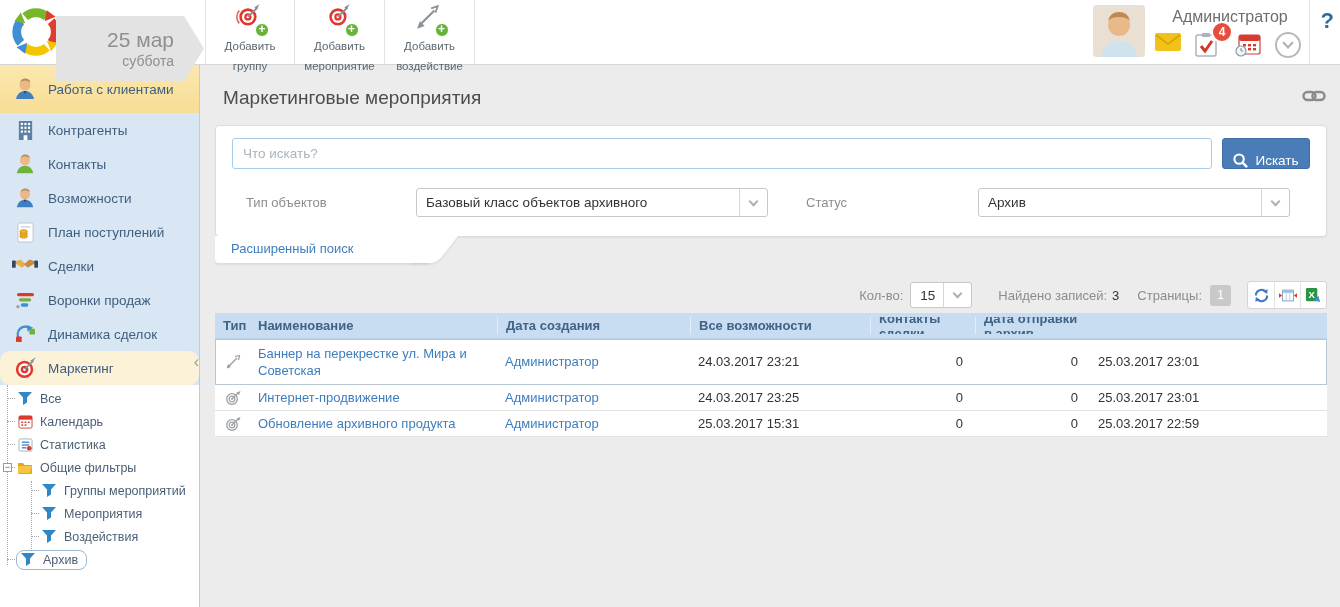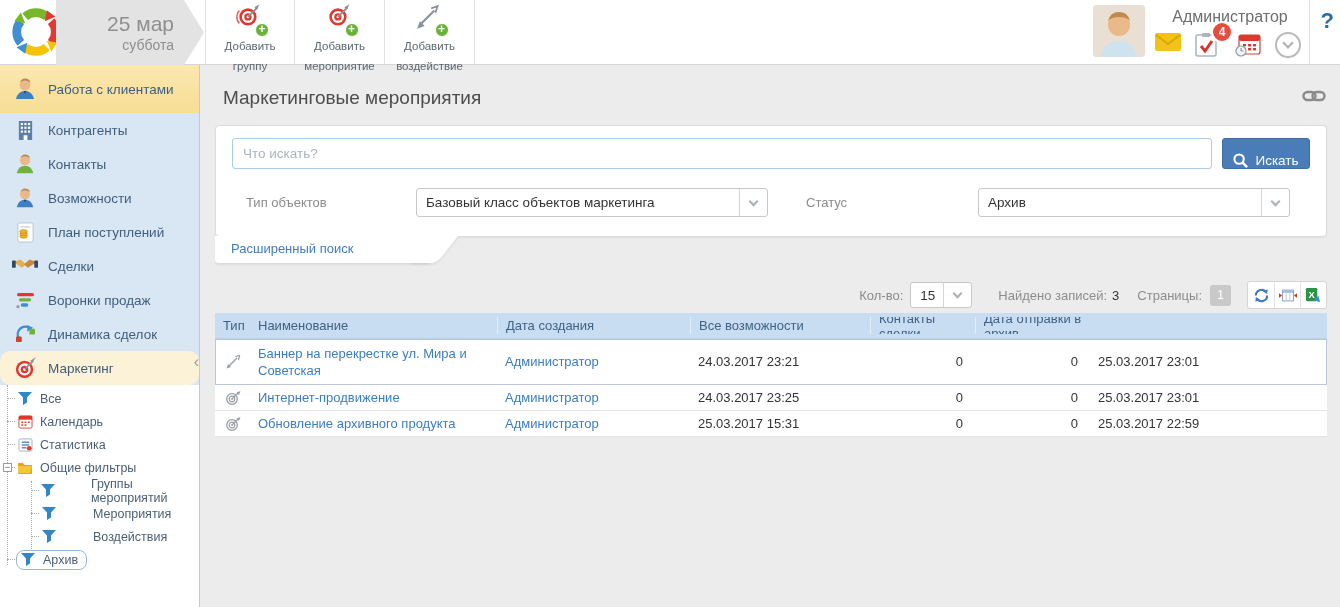--- a/index.html
+++ b/index.html
@@ -3,21 +3,21 @@
 <meta charset="utf-8">
 <style>
   * { box-sizing: border-box; margin: 0; padding: 0; }
   html,body { width:1340px; height:607px; overflow:hidden; }
   body { font-family:"Liberation Sans", sans-serif; background:#ececec; }
   .app { position:relative; width:1340px; height:607px; background:#ececec; }
 
   
   .topbar { position:absolute; left:0; top:0; width:1340px; height:65px; background:#fff; border-bottom:1px solid #d6d6d6; z-index:5; }
   .logo { position:absolute; left:10px; top:6px; width:52px; height:52px; }
-  .date-flag { position:absolute; left:56px; top:0; width:148px; height:65px; background:#e3e3e3;
+  .date-flag { position:absolute; left:56px; top:16px; width:148px; height:65px; background:#e3e3e3;
     clip-path:polygon(0 0, calc(100% - 20px) 0, 100% 50%, calc(100% - 20px) 100%, 0 100%);
     display:flex; flex-direction:column; justify-content:center; align-items:flex-end; padding-right:30px; color:#8f8f8f; }
   .date-day { font-size:21px; line-height:24px; }
   .date-weekday { font-size:14px; line-height:18px; }
   .toolbar { position:absolute; left:205px; top:0; height:64px; display:flex; }
   .tb-btn { width:90px; height:64px; border-right:1px solid #e2e2e2; display:flex; flex-direction:column; align-items:center; justify-content:flex-start; padding-top:4px; cursor:pointer; background:#fff; }
   .tb-btn:first-child { border-left:1px solid #e2e2e2; }
   .tb-icon { position:relative; width:32px; height:30px; }
   .plus-badge { position:absolute; right:-3px; bottom:-3px; width:14px; height:14px; border-radius:50%; background:#67b237; border:1.5px solid #fff; color:#fff; font-size:12px; line-height:11px; text-align:center; font-weight:bold; }
   .tb-label { font-size:11.5px; color:#5b6770; text-align:center; line-height:20px; margin-top:2px; white-space:pre-line; }
@@ -41,21 +41,21 @@
   .side-item .icn { width:26px; height:24px; margin-right:10px; flex:0 0 26px; display:flex; align-items:center; justify-content:center; }
   .side-item.first { height:48px; }
   .side-item.active-yellow { background:linear-gradient(#fbe8b0,#f7dd94); }
   .side-item.active-cream { background:#fcf2d8;border-radius:10px; }
   .tree { position:relative; background:#fff; padding-top:2px; }
   .vline1 { position:absolute; left:7px; top:0; height:180px; border-left:1px dotted #a8a8a8; }
   .vline2 { position:absolute; left:31px; top:96px; height:70px; border-left:1px dotted #a8a8a8; }
   .tree-item { position:relative; display:flex; align-items:center; height:23px; cursor:pointer; color:#4a5f75; font-size:12.5px; }
   .tree-item .ticn { width:18px; height:16px; margin-right:6px; display:flex; align-items:center; justify-content:center; }
   .tree-item.d1 { padding-left:16px; }
-  .tree-item.d2 { padding-left:40px;gap:29px; }
+  .tree-item.d2 { padding-left:40px; }
   .tree-item.d1::before { content:""; position:absolute; left:7px; top:11px; width:8px; border-top:1px dotted #a8a8a8; }
   .tree-item.d2::before { content:""; position:absolute; left:31px; top:11px; width:8px; border-top:1px dotted #a8a8a8; }
   .expander { position:absolute; left:3px; top:7px; width:9px; height:9px; background:#fff; border:1px solid #9a9a9a; font-size:9px; line-height:7px; text-align:center; color:#555; z-index:2; }
   .selected-node { border:1px solid #9ab7d3; border-radius:8px; background:#fff; padding:1px 8px 1px 2px; display:flex; align-items:center; }
   .collapse-handle { position:absolute; right:0px; top:288px; color:#9a9a9a; font-size:16px; cursor:pointer; }
 
   
   .content { position:absolute; left:201px; top:65px; width:1139px; height:542px; background:#ececec; }
   .page-title { position:absolute; left:22px; top:22px; font-size:19px; color:#4d4d4d; }
   .chain-icon { position:absolute; right:14px; top:24px; cursor:pointer; }
@@ -83,21 +83,21 @@
   .page-box { width:21px; height:21px; margin-left:8px; background:#c9c9c9; border-radius:3px; color:#fff; font-size:12px; display:flex; align-items:center; justify-content:center; }
   .icon-group { display:flex; margin-left:16px; border:1px solid #d5d5d5; border-radius:3px; background:#fff; }
   .ig-btn { width:26px; height:26px; display:flex; align-items:center; justify-content:center; cursor:pointer; border-left:1px solid #e4e4e4; }
   .ig-btn:first-child { border-left:none; }
   .gap18 { width:18px; } .gap26 { width:26px; }
 
   
   .grid-table { position:absolute; left:14px; top:248px; width:1112px; font-size:13px; }
   .t-row { display:grid; grid-template-columns:35px 247px 193px 180px 105px 115px 1fr; background:#fff; border-bottom:1px solid #e3e3e3; align-items:center; }
   .t-head { background:#c8ddf1; color:#3f6285; border-bottom:1px solid #b9d2ea; height:26px; }
-  .t-head .t-cell { border-left:1px solid #e4eefa; height:17px; display:flex; align-items:center; }
+  .t-head .t-cell { border-left:1px solid #e4eefa; height:17px; display:flex; align-items:center;font-weight:bold; }
   .t-head .t-cell:first-child, .t-head .t-cell:nth-child(2) { border-left:none; }
   .t-cell { padding:0 8px; overflow:hidden; }
   .t-cell.num { text-align:right; padding-right:12px; }
   .t-row.r1 { min-height:46px; }
   .t-row.r { min-height:26px; }
   .t-row.selected { outline:1px solid #b9c6d3; outline-offset:-1px; }
   .cell-link { color:#3e7dbd; text-decoration:none; cursor:pointer; line-height:17px; }
   .t-cell.dark { color:#333; }
   .type-cell { display:flex; justify-content:center; }
 
@@ -446,21 +446,21 @@
           <svg viewBox="0 0 16 16" width="15" height="15">
               <circle cx="6.5" cy="6.5" r="5" fill="none" stroke="#fff" stroke-width="2.2"></circle>
               <line x1="10.5" y1="10.5" x2="15" y2="15" stroke="#fff" stroke-width="2.6"></line>
             </svg>
           <span>Искать</span>
         </button>
       </div>
       <div class="filter-row">
         <span class="f-label" style="width:170px">Тип объектов</span>
         <div class="selectbox" style="width:352px">
-          <span class="sel-text">Базовый класс объектов маркетинга</span>
+          <span class="sel-text">Базовый класс объектов архивного</span>
           <span class="sel-arrow">
               <span class="sel-chev"></span>
             </span>
         </div>
         <span class="f-label" style="margin-left:38px; width:172px">Статус</span>
         <div class="selectbox" style="width:312px">
           <span class="sel-text">Архив</span>
           <span class="sel-arrow">
               <span class="sel-chev"></span>
             </span>

